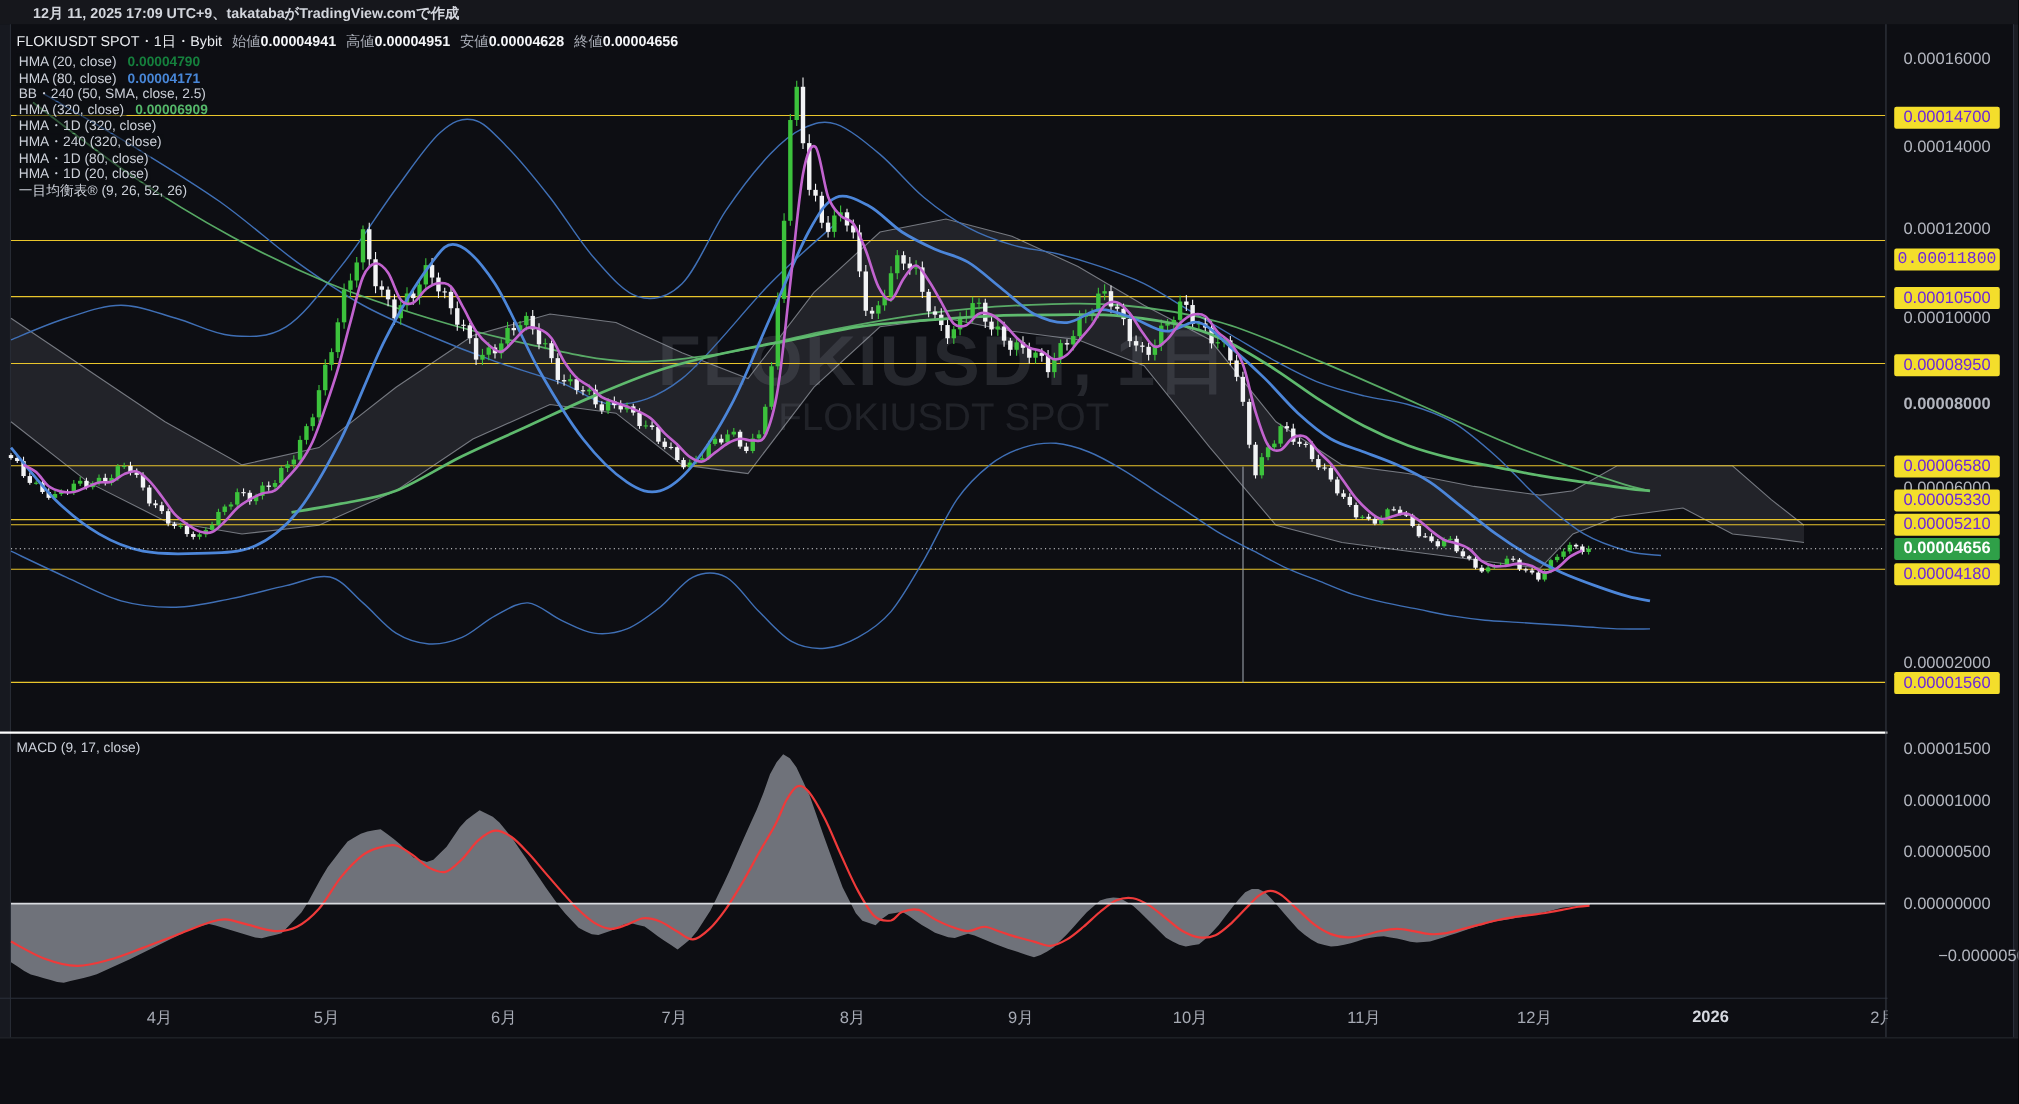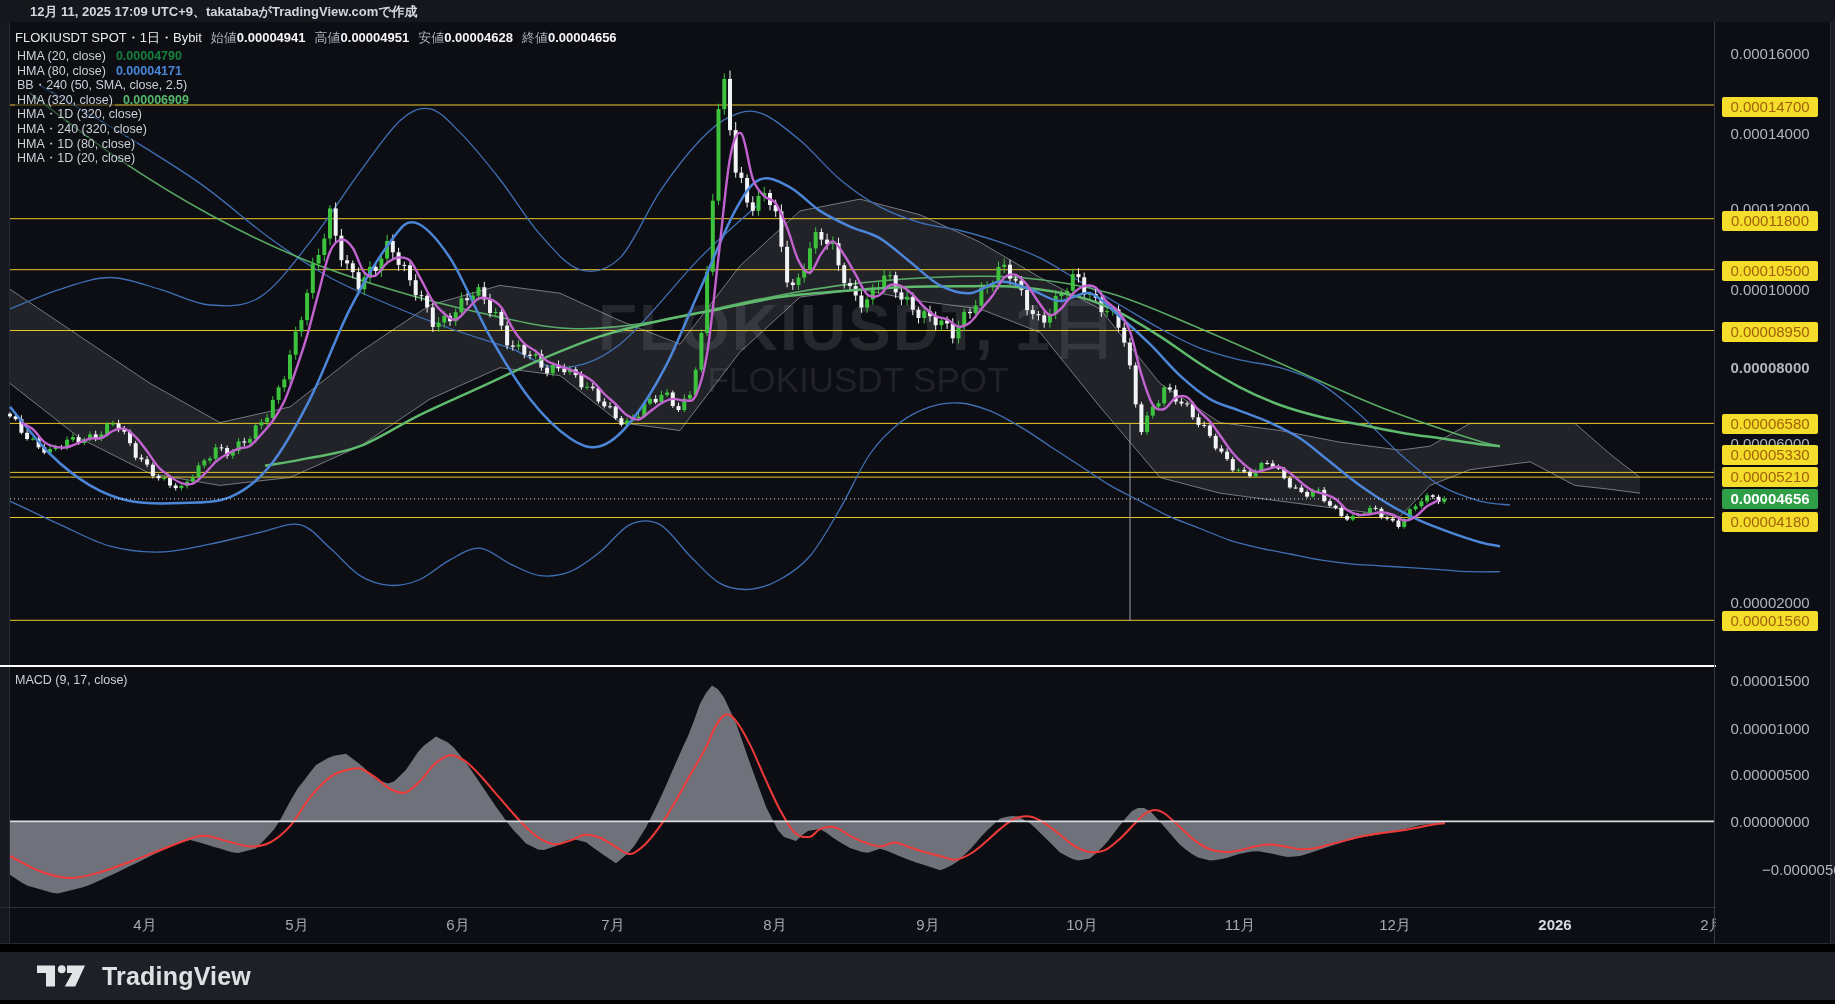--- a/index.html
+++ b/index.html
@@ -21,21 +21,21 @@
   #legend .symrow{white-space:nowrap;margin-bottom:2px;}
   #legend .symrow .t{color:#e8eaee;}
   #legend .symrow .lab{color:#aeb2bc;margin-left:9px;}
   #legend .symrow .val{color:#f4f5f8;font-weight:700;}
   #legend .irow{white-space:nowrap;height:14.6px;line-height:14.6px;font-size:12.5px;}
   #legend .irow .nm{color:#ccd0d9;background:rgba(13,14,19,0.55);padding:0 2px;}
   #legend .irow .vv{margin-left:8px;font-weight:600;}
   
   .axlab{position:absolute;left:1722px;width:96px;height:20px;line-height:20px;text-align:center;font-size:15px;white-space:nowrap;}
   .axlab.plain{color:#b2b5be;z-index:1;}
-  .axlab.yellow{background:#f4de2b;color:#a16207;border-radius:2px;z-index:2;}
+  .axlab.yellow{background:#f4de2b;color:#6d28d9;border-radius:2px;z-index:2;}
   .axlab.green{background:#2fa048;color:#fff;border-radius:2px;z-index:3;font-weight:600;}
   
   #timeaxis{position:absolute;left:0;top:907px;width:1716px;height:36px;overflow:hidden;border-top:1px solid #2a2e39;}
   .tlab{position:absolute;top:8px;transform:translateX(-50%);font-size:15px;color:#a6aab4;white-space:nowrap;}
   .tlab.bold{color:#d6d9e0;font-weight:700;}
   
   #axborder{position:absolute;left:1714px;top:22px;width:1px;height:921px;background:#363a45;}
   #rightstrip{position:absolute;left:1830px;top:22px;width:5px;height:921px;background:#1b1d23;border-left:1px solid #2a2e39;box-sizing:border-box;}
   #footline{position:absolute;left:0;top:943px;width:1835px;height:1px;background:#26282e;}
   
@@ -612,31 +612,32 @@
     </div>
     <div id="indrows">
         <div class="irow"><span class="nm">HMA (20, close)</span><span class="vv" style="color: #15803d;">0.00004790</span></div>
         <div class="irow"><span class="nm">HMA (80, close)</span><span class="vv" style="color: rgb(72, 135, 216);">0.00004171</span></div>
         <div class="irow"><span class="nm">BB・240 (50, SMA, close, 2.5)</span></div>
         <div class="irow"><span class="nm">HMA (320, close)</span><span class="vv" style="color: rgb(85, 184, 106);">0.00006909</span></div>
         <div class="irow"><span class="nm">HMA・1D (320, close)</span></div>
         <div class="irow"><span class="nm">HMA・240 (320, close)</span></div>
         <div class="irow"><span class="nm">HMA・1D (80, close)</span></div>
         <div class="irow"><span class="nm">HMA・1D (20, close)</span></div>
+        <div class="irow"><span class="nm">一目均衡表® (9, 26, 52, 26)</span></div>
       </div>
   </div>
 
   <div class="axlab" id="macdlab" style="left:15px;top:670px;width:auto;color:#ccd0d9;font-size:12.5px;">MACD (9, 17, close)</div>
 
   <div id="praxis">
       <div class="axlab plain" style="top: 44px;">0.00016000</div>
       <div class="axlab yellow" style="top: 97px;">0.00014700</div>
       <div class="axlab plain" style="top: 124px;">0.00014000</div>
       <div class="axlab plain" style="top: 199px;">0.00012000</div>
-      <div class="axlab yellow" style="top: 211px;">0.00011800</div>
+      <div class="axlab yellow" style="top: 226px; font-family: Liberation Mono, monospace;">0.00011800</div>
       <div class="axlab yellow" style="top: 261px;">0.00010500</div>
       <div class="axlab plain" style="top: 280px;">0.00010000</div>
       <div class="axlab yellow" style="top: 322px;">0.00008950</div>
       <div class="axlab plain" style="top: 358px; font-weight: bold;">0.00008000</div>
       <div class="axlab yellow" style="top: 414px;">0.00006580</div>
       <div class="axlab plain" style="top: 434px;">0.00006000</div>
       <div class="axlab yellow" style="top: 445px;">0.00005330</div>
       <div class="axlab yellow" style="top: 467px;">0.00005210</div>
       <div class="axlab green" style="top: 489px;">0.00004656</div>
       <div class="axlab yellow" style="top: 512px;">0.00004180</div>
@@ -662,24 +663,14 @@
       <div class="tlab" style="left: 1240px;">11月</div>
       <div class="tlab" style="left: 1395px;">12月</div>
       <div class="tlab bold" style="left: 1555px;">2026</div>
       <div class="tlab" style="left: 1712px;">2月</div>
     </div>
 
   <div id="axborder"></div>
   <div id="rightstrip"></div>
   <div id="footline"></div>
 
-  <div id="footer">
-    <div id="footbar">
-      <svg width="54" height="34" viewBox="0 0 36 22">
-        <path d="M2 4 H14 V18 H8 V9 H2 Z" fill="#e3e4e6"></path>
-        <circle cx="18.5" cy="6.5" r="2.6" fill="#e3e4e6"></circle>
-        <path d="M22 4 H34 L27.5 18 H20.5 L25.5 9 H22 Z" fill="#e3e4e6"></path>
-      </svg>
-      <span class="brand">TradingView</span>
-    </div>
-  </div>
 
 </div>
 
 </body></html>

